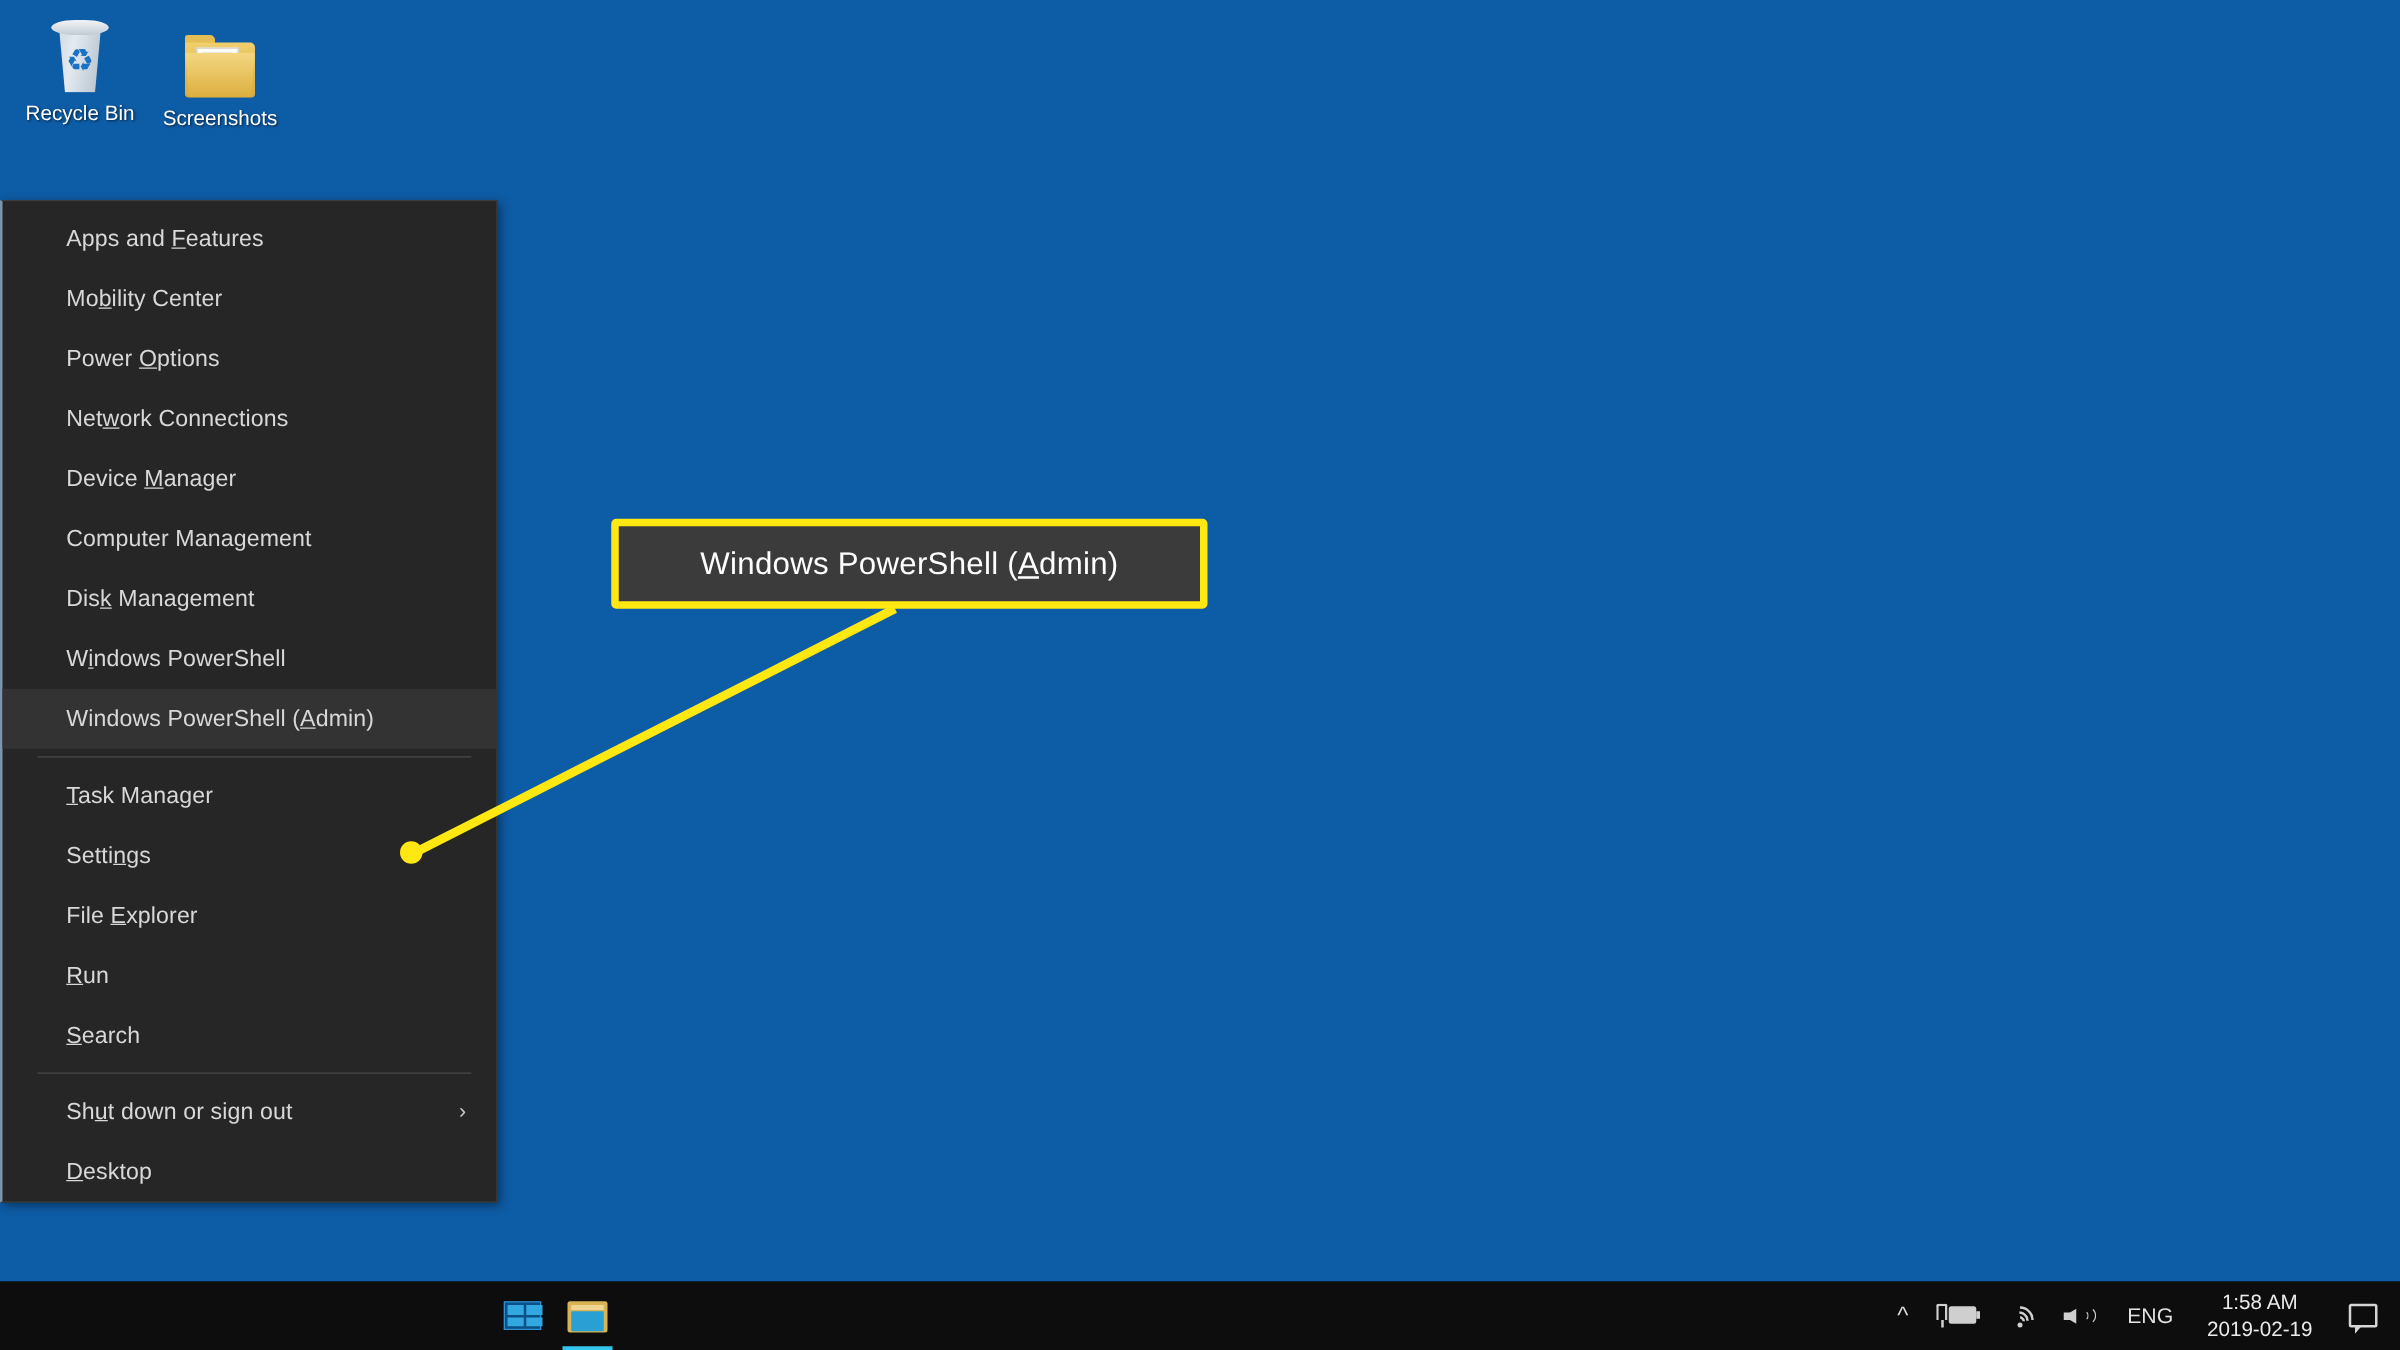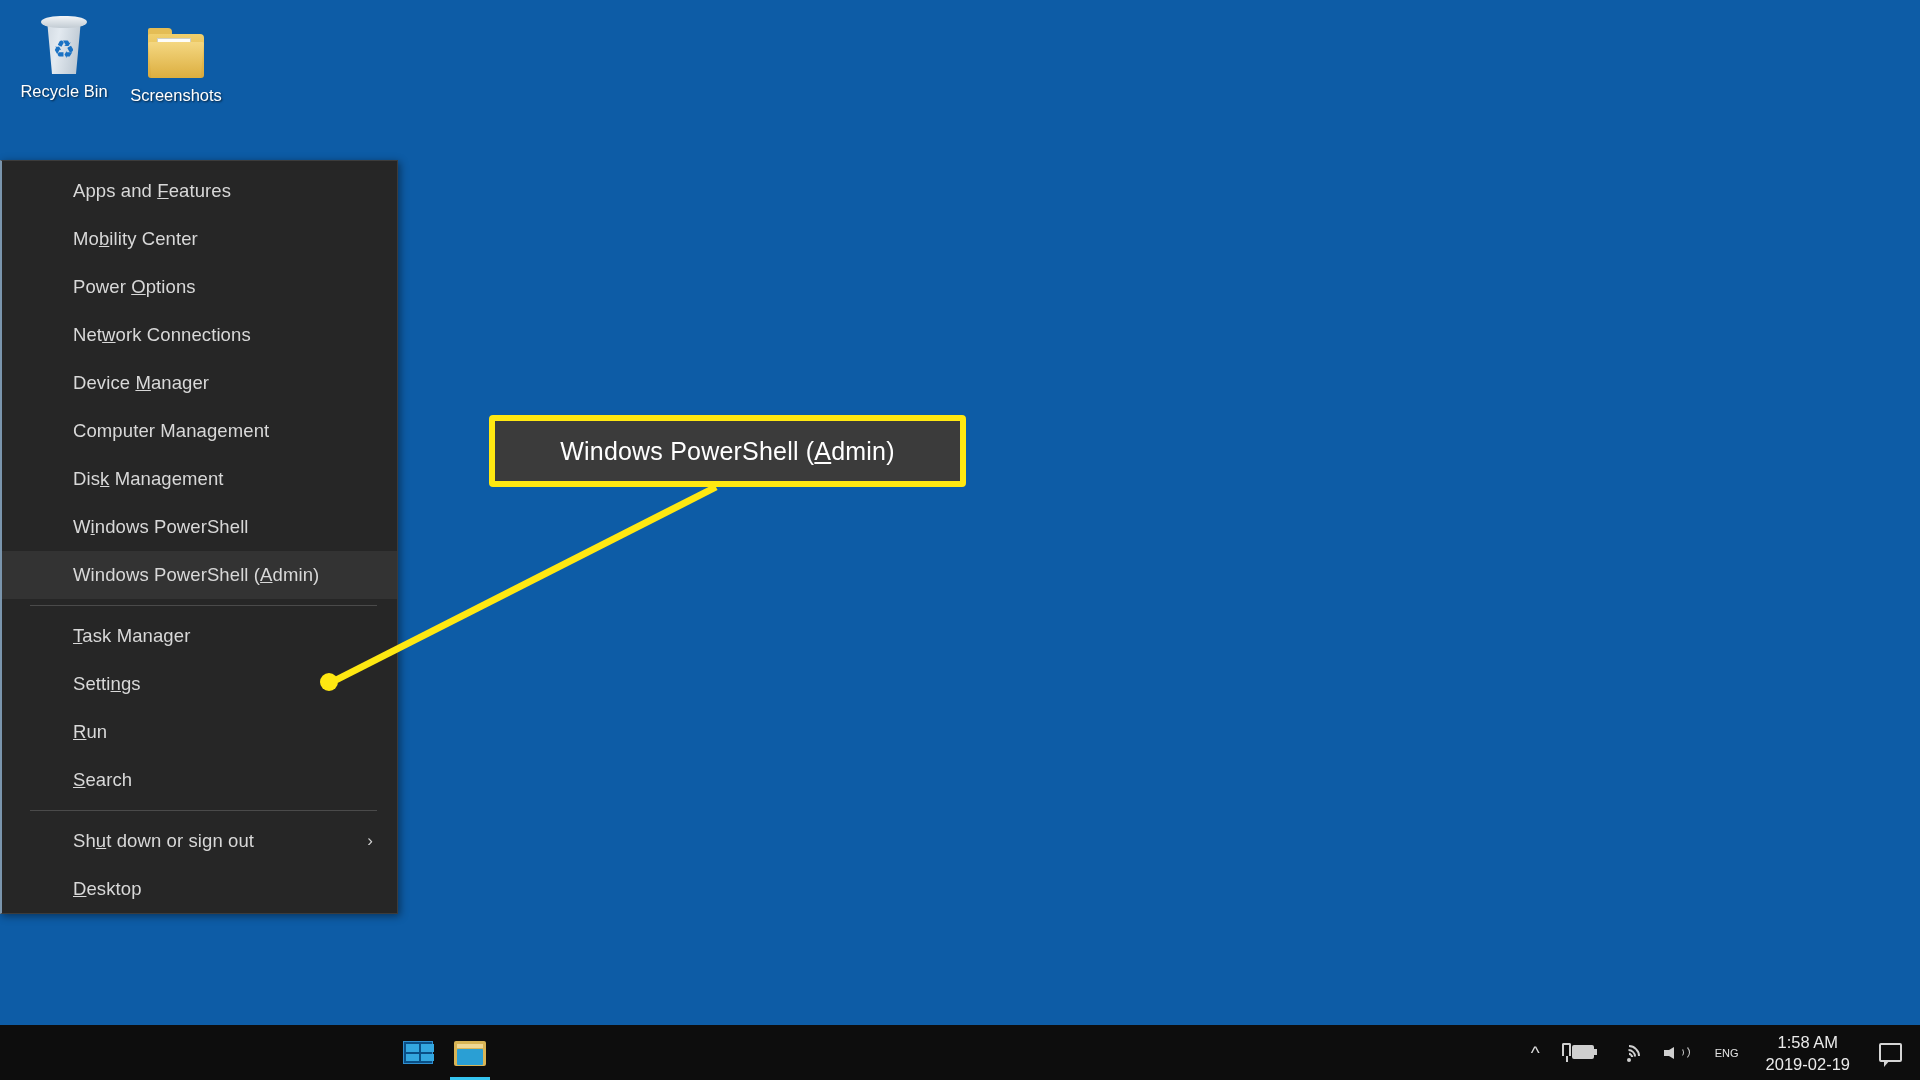--- a/index.html
+++ b/index.html
@@ -96,21 +96,21 @@
     width: 398px;
     background: #262626;
     border: 1px solid #3c3c3c;
     border-left: 2px solid #7a95ad;
     padding: 6px 0 0 0;
     box-shadow: 2px 2px 8px rgba(0,0,0,.45);
   }
   .menu-item {
     display: flex; align-items: center;
     height: 48px;
-    padding-left: 71px;
+    padding-left: 51px;
     color: #d8d8d8;
     font-size: 18.5px;
     letter-spacing: .1px;
     white-space: nowrap;
     cursor: default;
     position: relative;
   }
   .menu-item.selected { background: #333333; }
   .menu-item .acc { text-decoration: underline; }
   .menu-sep {
@@ -241,21 +241,21 @@
     border-right: 10px solid #cfcfcf;
   }
   .spk .box {
     position: absolute; left: 0; top: 7px;
     width: 5px; height: 6px; background: #cfcfcf;
   }
   .spk .w { position: absolute; border: 1.6px solid #cfcfcf; border-radius: 50%;
     border-color: transparent #cfcfcf transparent transparent; }
   .spk .w1 { width: 9px; height: 9px; left: 11px; top: 5px; }
   .spk .w2 { width: 15px; height: 15px; left: 11px; top: 2px; }
-  .lang { font-size: 11px; padding: 0 14px; color: #e3e3e3; }
+  .lang { font-size: 17px; padding: 0 14px; color: #e3e3e3; }
   .clock {
     text-align: center; line-height: 22px;
     font-size: 16.5px; color: #eaeaea; padding: 0 13px;
   }
   .action-center { padding: 0 18px 0 16px; }
   .bubble {
     position: relative; width: 23px; height: 19px;
     border: 2px solid #d5d5d5; border-radius: 2px;
   }
   .bubble:after {
@@ -328,20 +328,23 @@
       </div>
       <div class="menu-item selected">
         <span><span>Windows PowerShell (</span><span class="acc">A</span><span>dmin)</span></span>
       </div>
       <div class="menu-sep"></div>
       <div class="menu-item">
         <span><span></span><span class="acc">T</span><span>ask Manager</span></span>
       </div>
       <div class="menu-item">
         <span><span>Setti</span><span class="acc">n</span><span>gs</span></span>
+      </div>
+      <div class="menu-item">
+        <span><span>File </span><span class="acc">E</span><span>xplorer</span></span>
       </div>
       <div class="menu-item">
         <span><span></span><span class="acc">R</span><span>un</span></span>
       </div>
       <div class="menu-item">
         <span><span></span><span class="acc">S</span><span>earch</span></span>
       </div>
       <div class="menu-sep"></div>
       <div class="menu-item">
         <span><span>Sh</span><span class="acc">u</span><span>t down or sign out</span></span>

